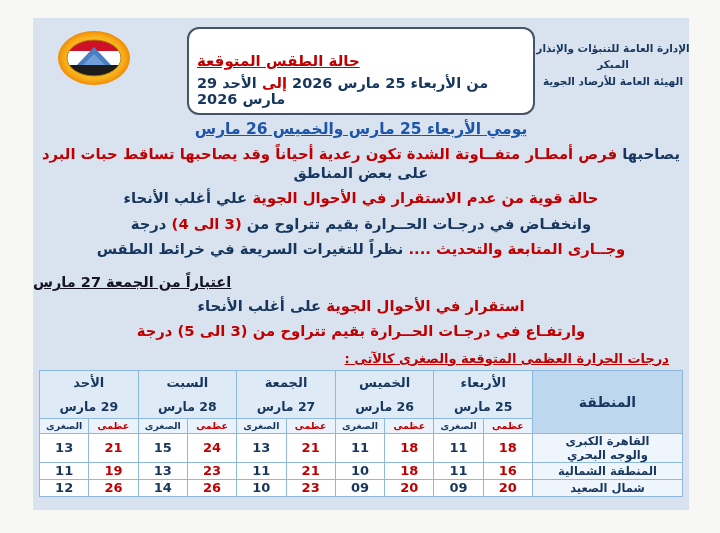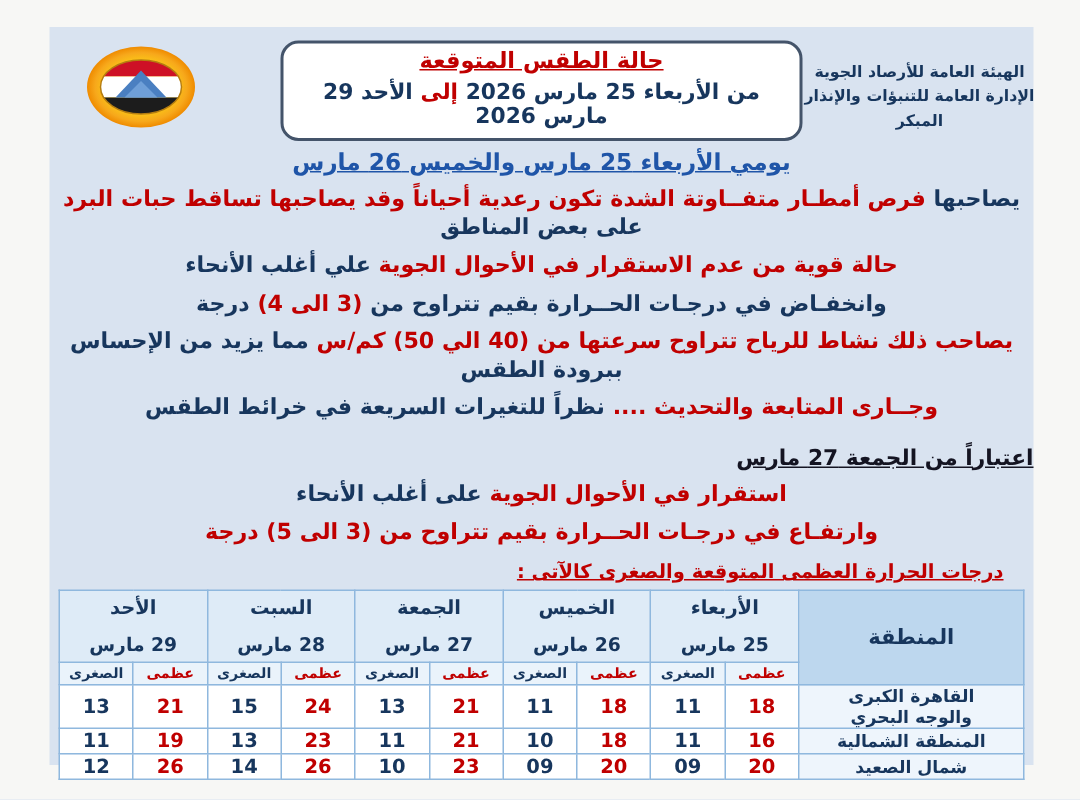--- a/index.html
+++ b/index.html
@@ -23,22 +23,22 @@
     color:#17365d; font-size:10.5px; font-weight:bold; line-height:1.55;
   }
   .logo {
     position:absolute; top:12px; right:auto; left:24px;
     width:74px; height:56px;
   }
   .title-box {
     margin:9px auto 0; width:348px;
     background:#ffffff;
     border:2px solid #44546a; border-radius:12px;
-    padding:2px 8px 6px;
-    text-align:center;
+    padding:23px 8px 6px;
+    text-align:left;
   }
   .title-box .t1 {
     color:#c00000; font-size:15px; font-weight:bold;
     text-decoration:underline;
   }
   .title-box .t2 {
     margin-top:5px; color:#17365d; font-size:14.5px; font-weight:bold;
   }
   .title-box .t2 .red { color:#c00000; }
   .day-heading {
@@ -46,21 +46,21 @@
     color:#1f55a8; font-size:15.5px; font-weight:bold;
     text-decoration:underline;
   }
   .line {
     margin-top:6px; text-align:center;
     font-size:14.8px; font-weight:bold; line-height:1.3;
   }
   .red  { color:#c00000; }
   .navy { color:#17365d; }
   .sect2-heading {
-    margin-top:16px; text-align:right;
+    margin-top:16px; text-align:left;
     color:#141422; font-size:14.5px; font-weight:bold;
     text-decoration:underline;
   }
   
   .tbl-caption {
     margin-top:10px; padding-left:0; padding-right:20px;
     text-align:right;
     color:#c00000; font-size:13px; font-weight:bold;
     text-decoration:underline;
   }
@@ -88,22 +88,22 @@
   }
   td.vmax { background:#ffffff; color:#c00000; font-size:13px; }
   td.vmin { background:#ffffff; color:#17365d; font-size:13px; }
 </style>
 </head>
 <body>
 
 <div class="panel">
 
   <div class="org">
+    <div>الإدارة العامة للتنبؤات والإنذار المبكر</div>
     <div>الهيئة العامة للأرصاد الجوية</div>
-    <div>الإدارة العامة للتنبؤات والإنذار المبكر</div>
   </div>
 
   <div class="logo">
     <svg width="74" height="56" viewBox="0 0 74 56">
       <defs>
         <radialGradient id="sun" cx="50%" cy="50%" r="50%">
           <stop offset="55%" stop-color="#fcd116"></stop>
           <stop offset="85%" stop-color="#f7a81b"></stop>
           <stop offset="100%" stop-color="#ef8b00"></stop>
         </radialGradient>
@@ -142,24 +142,20 @@
   <div class="line">
     <span class="red">حالة قوية من عدم الاستقرار في الأحوال الجوية</span>
     <span class="navy">علي أغلب الأنحاء</span>
   </div>
   <div class="line">
     <span class="navy">وانخفـاض في درجـات الحــرارة بقيم تتراوح من</span>
     <span class="red">(3 الى 4)</span>
     <span class="navy">درجة</span>
   </div>
   <div class="line">
-    <span class="red">يصاحب ذلك نشاط للرياح تتراوح سرعتها من (40 الي 50) كم/س</span>
-    <span class="navy">مما يزيد من الإحساس ببرودة الطقس</span>
-  </div>
-  <div class="line">
     <span class="red">وجــارى المتابعة والتحديث ....</span>
     <span class="navy">نظراً للتغيرات السريعة في خرائط الطقس</span>
   </div>
 
   <div class="sect2-heading">اعتباراً من الجمعة 27 مارس</div>
   <div class="line">
     <span class="red">استقرار في الأحوال الجوية</span>
     <span class="navy">على أغلب الأنحاء</span>
   </div>
   <div class="line">

